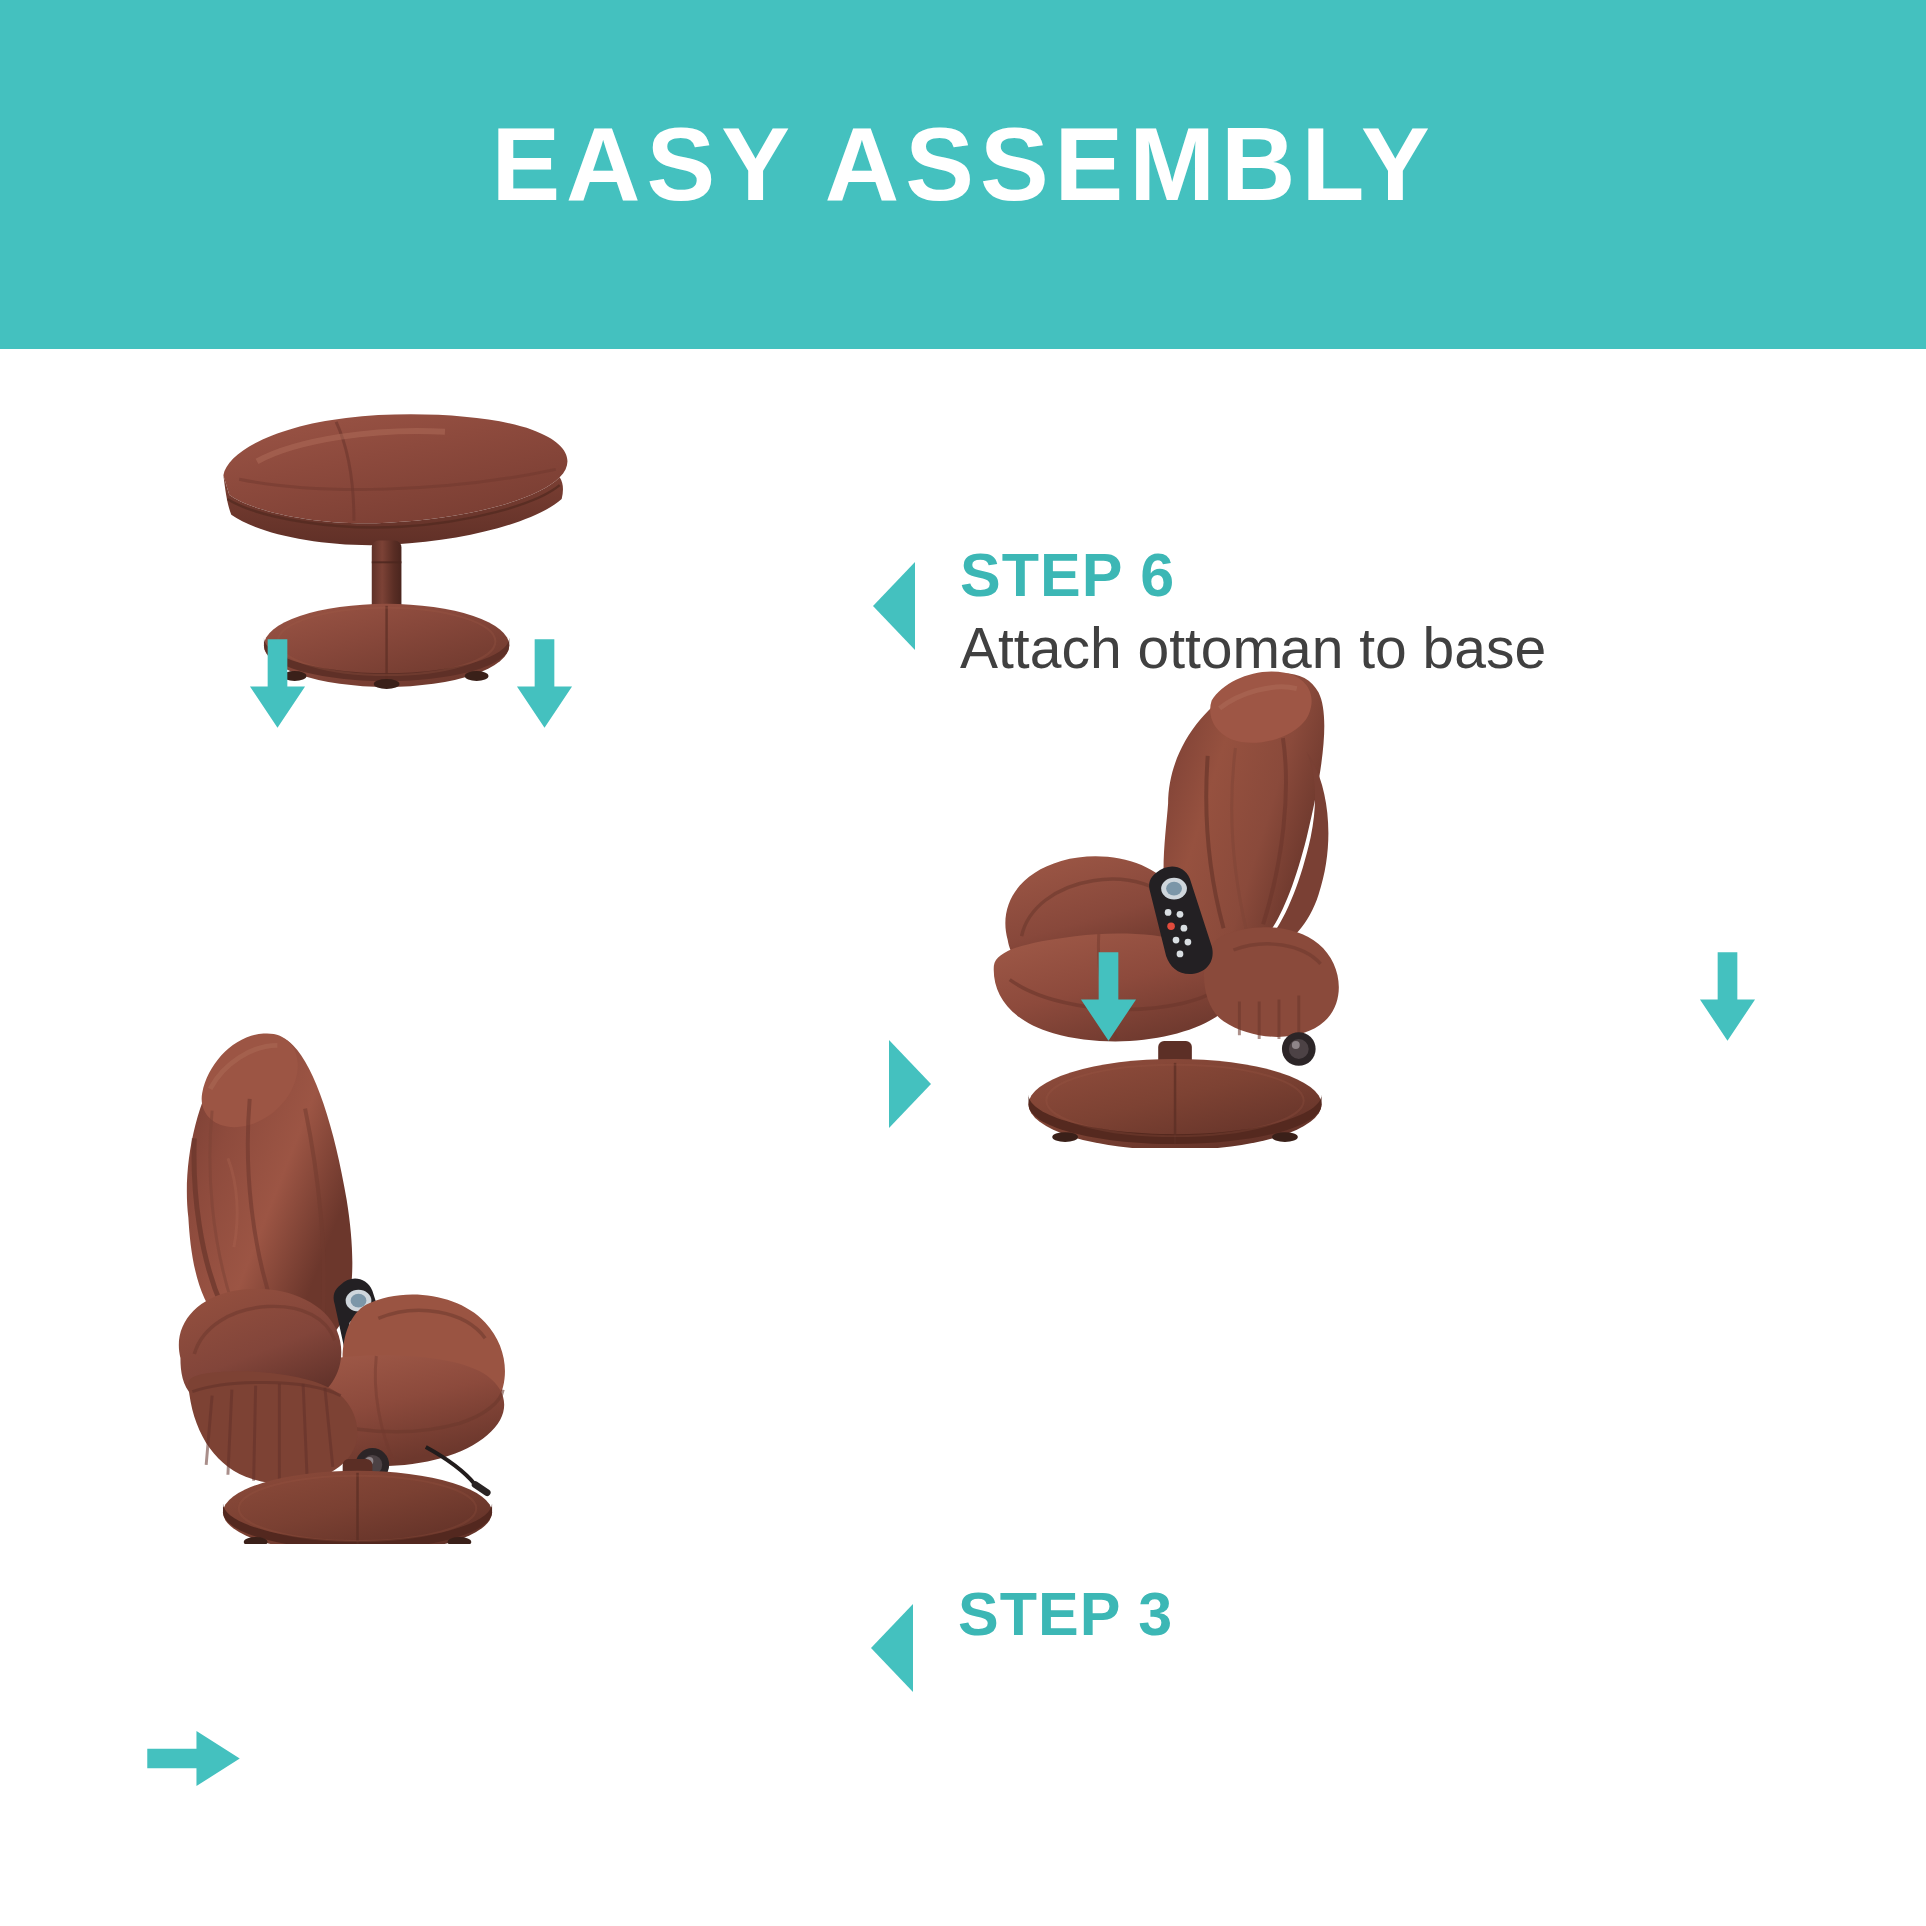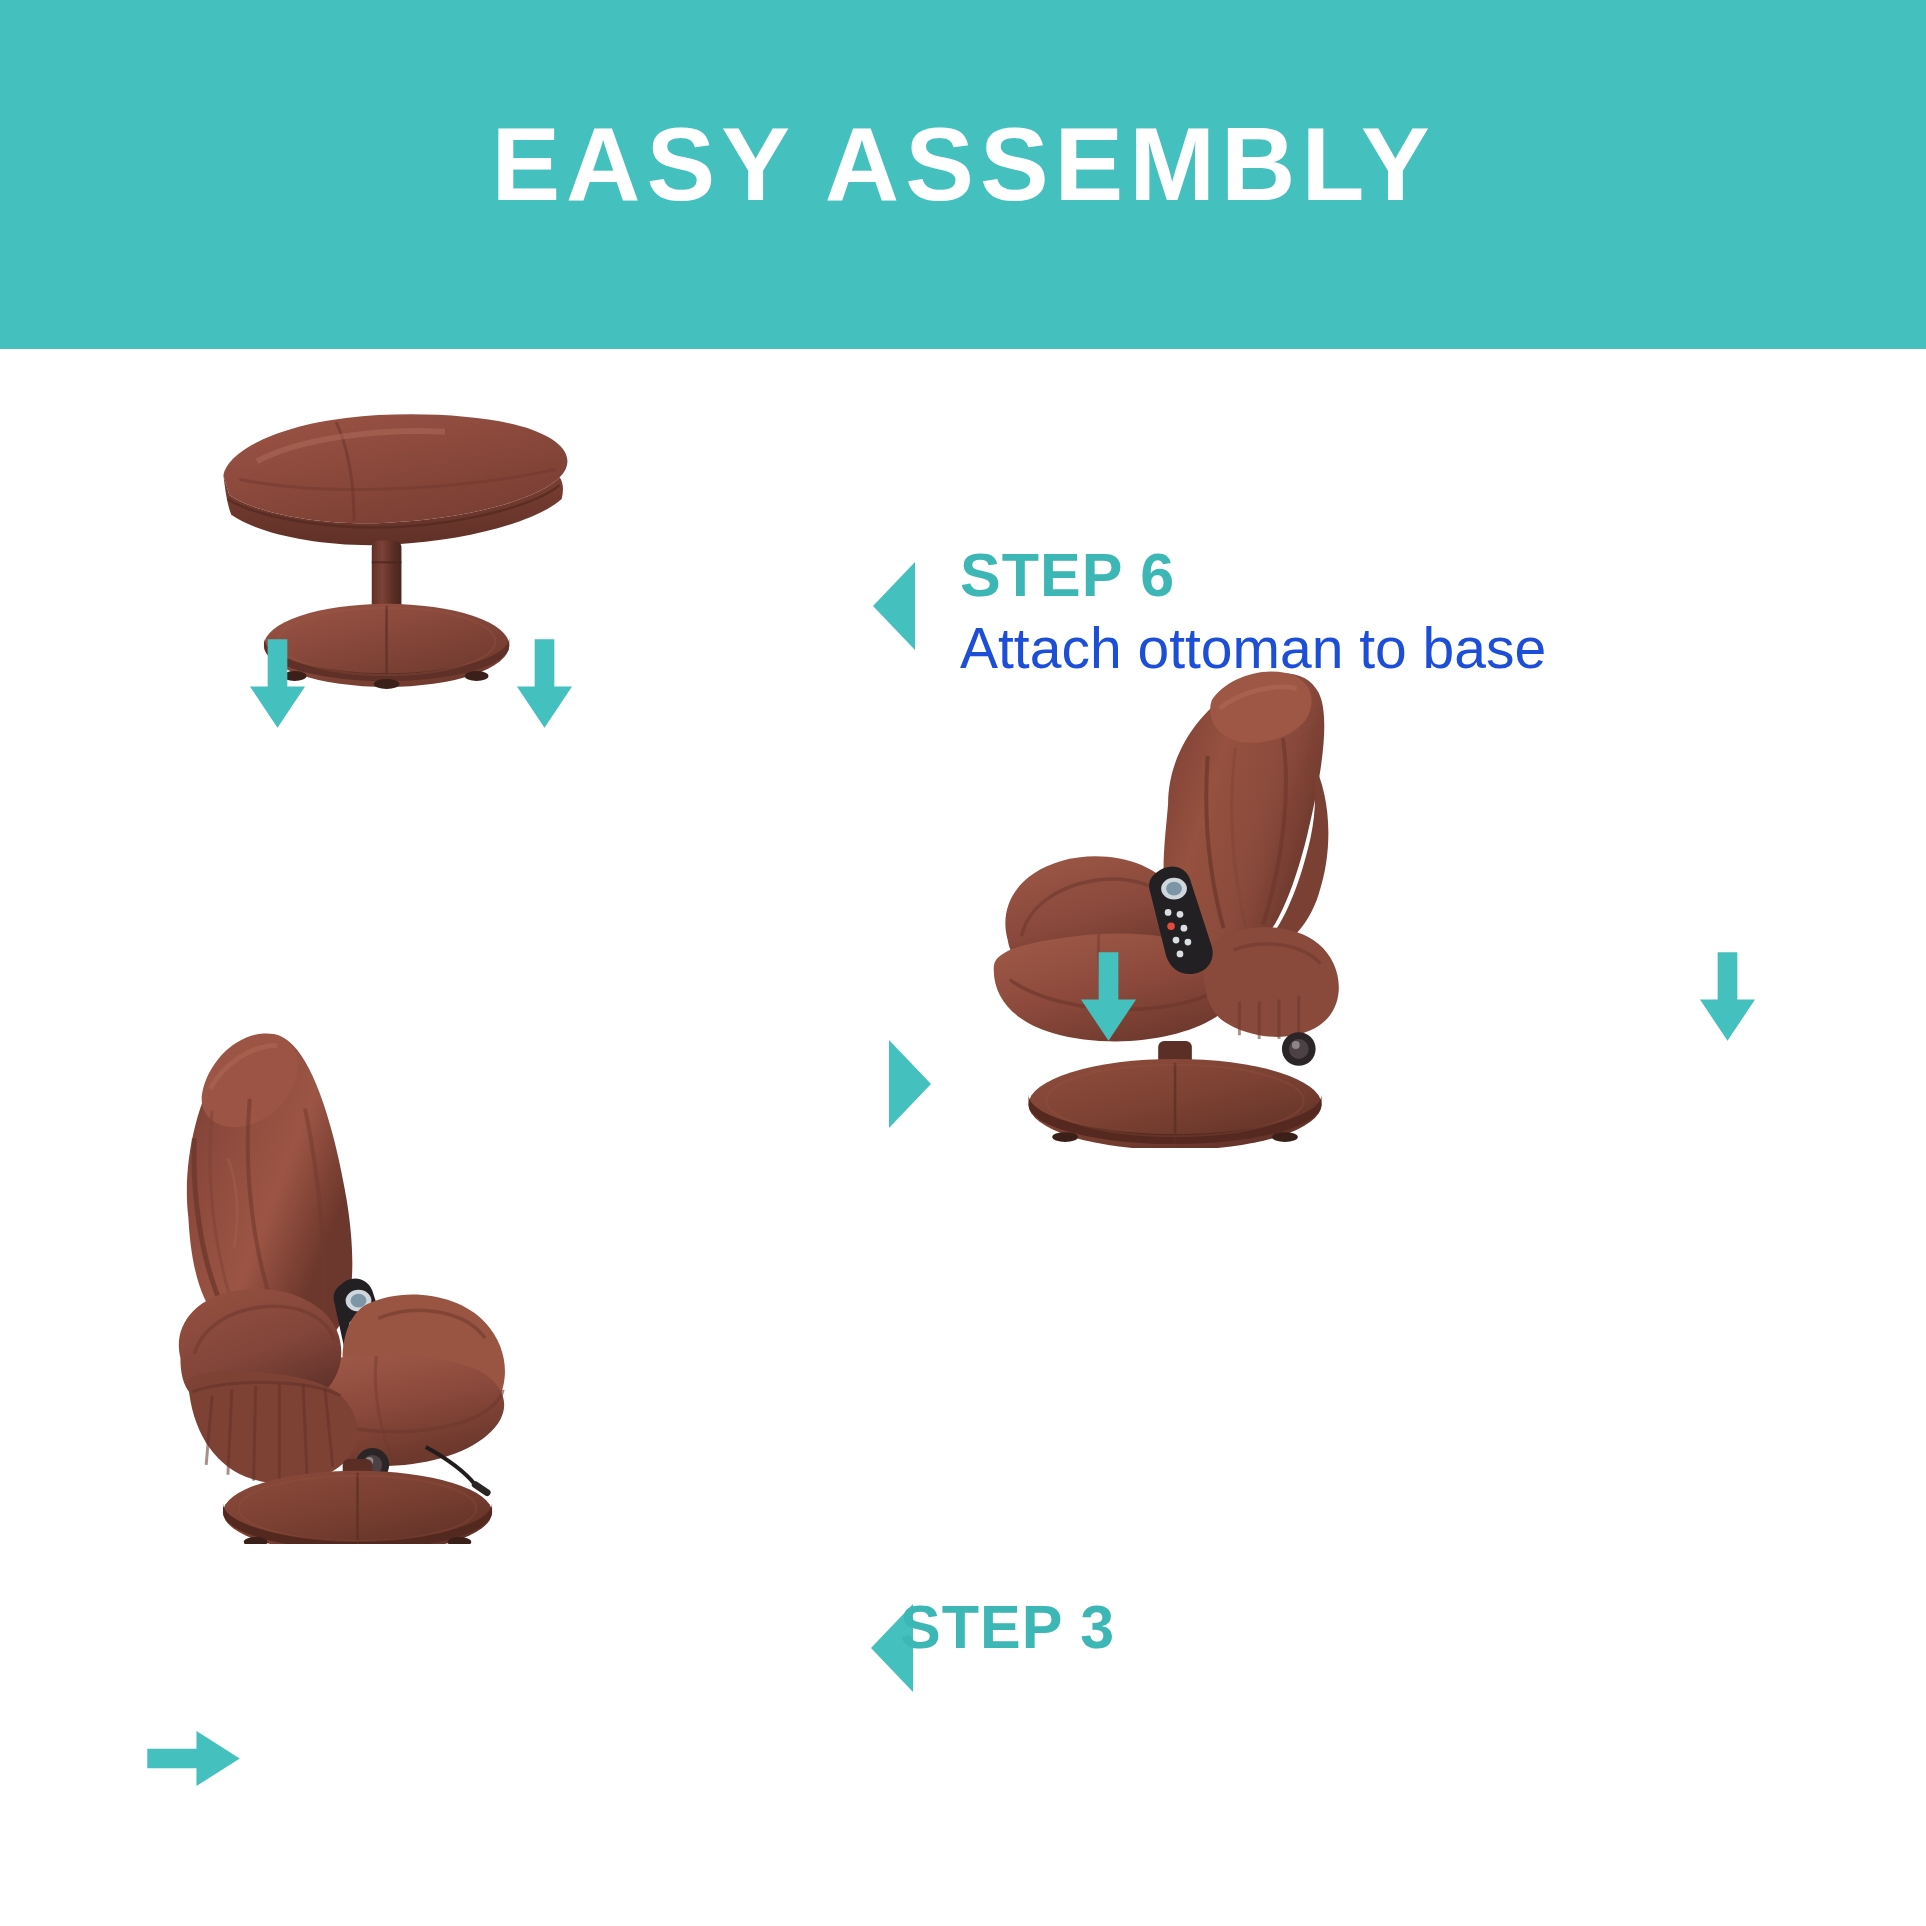--- a/index.html
+++ b/index.html
@@ -52,36 +52,36 @@
   }
   .step-heading {
     color: #3cb7b5;
     font-size: 61px;
     font-weight: bold;
     letter-spacing: 1px;
     line-height: 1.05;
     white-space: nowrap;
   }
   .step-desc {
-    color: #1d4ed8;
+    color: #404040;
     font-size: 57px;
     font-weight: 400;
     line-height: 1.25;
     white-space: nowrap;
     margin-top: 6px;
   }
   .align-left  { text-align: left; }
   .align-right { text-align: right; }
 
   
   #step1-block { left: 960px; top: 543px; }
   
   #step2-block { left: 178px; top: 1020px; width: 673px; }
   
-  #step3-block { left: 900px; top: 1582px; margin-top: 13px; }
+  #step3-block { left: 958px; top: 1582px; }
 
   
   .tri {
     position: absolute;
     width: 0;
     height: 0;
   }
   .tri-left {
     border-top: 44px solid transparent;
     border-bottom: 44px solid transparent;

